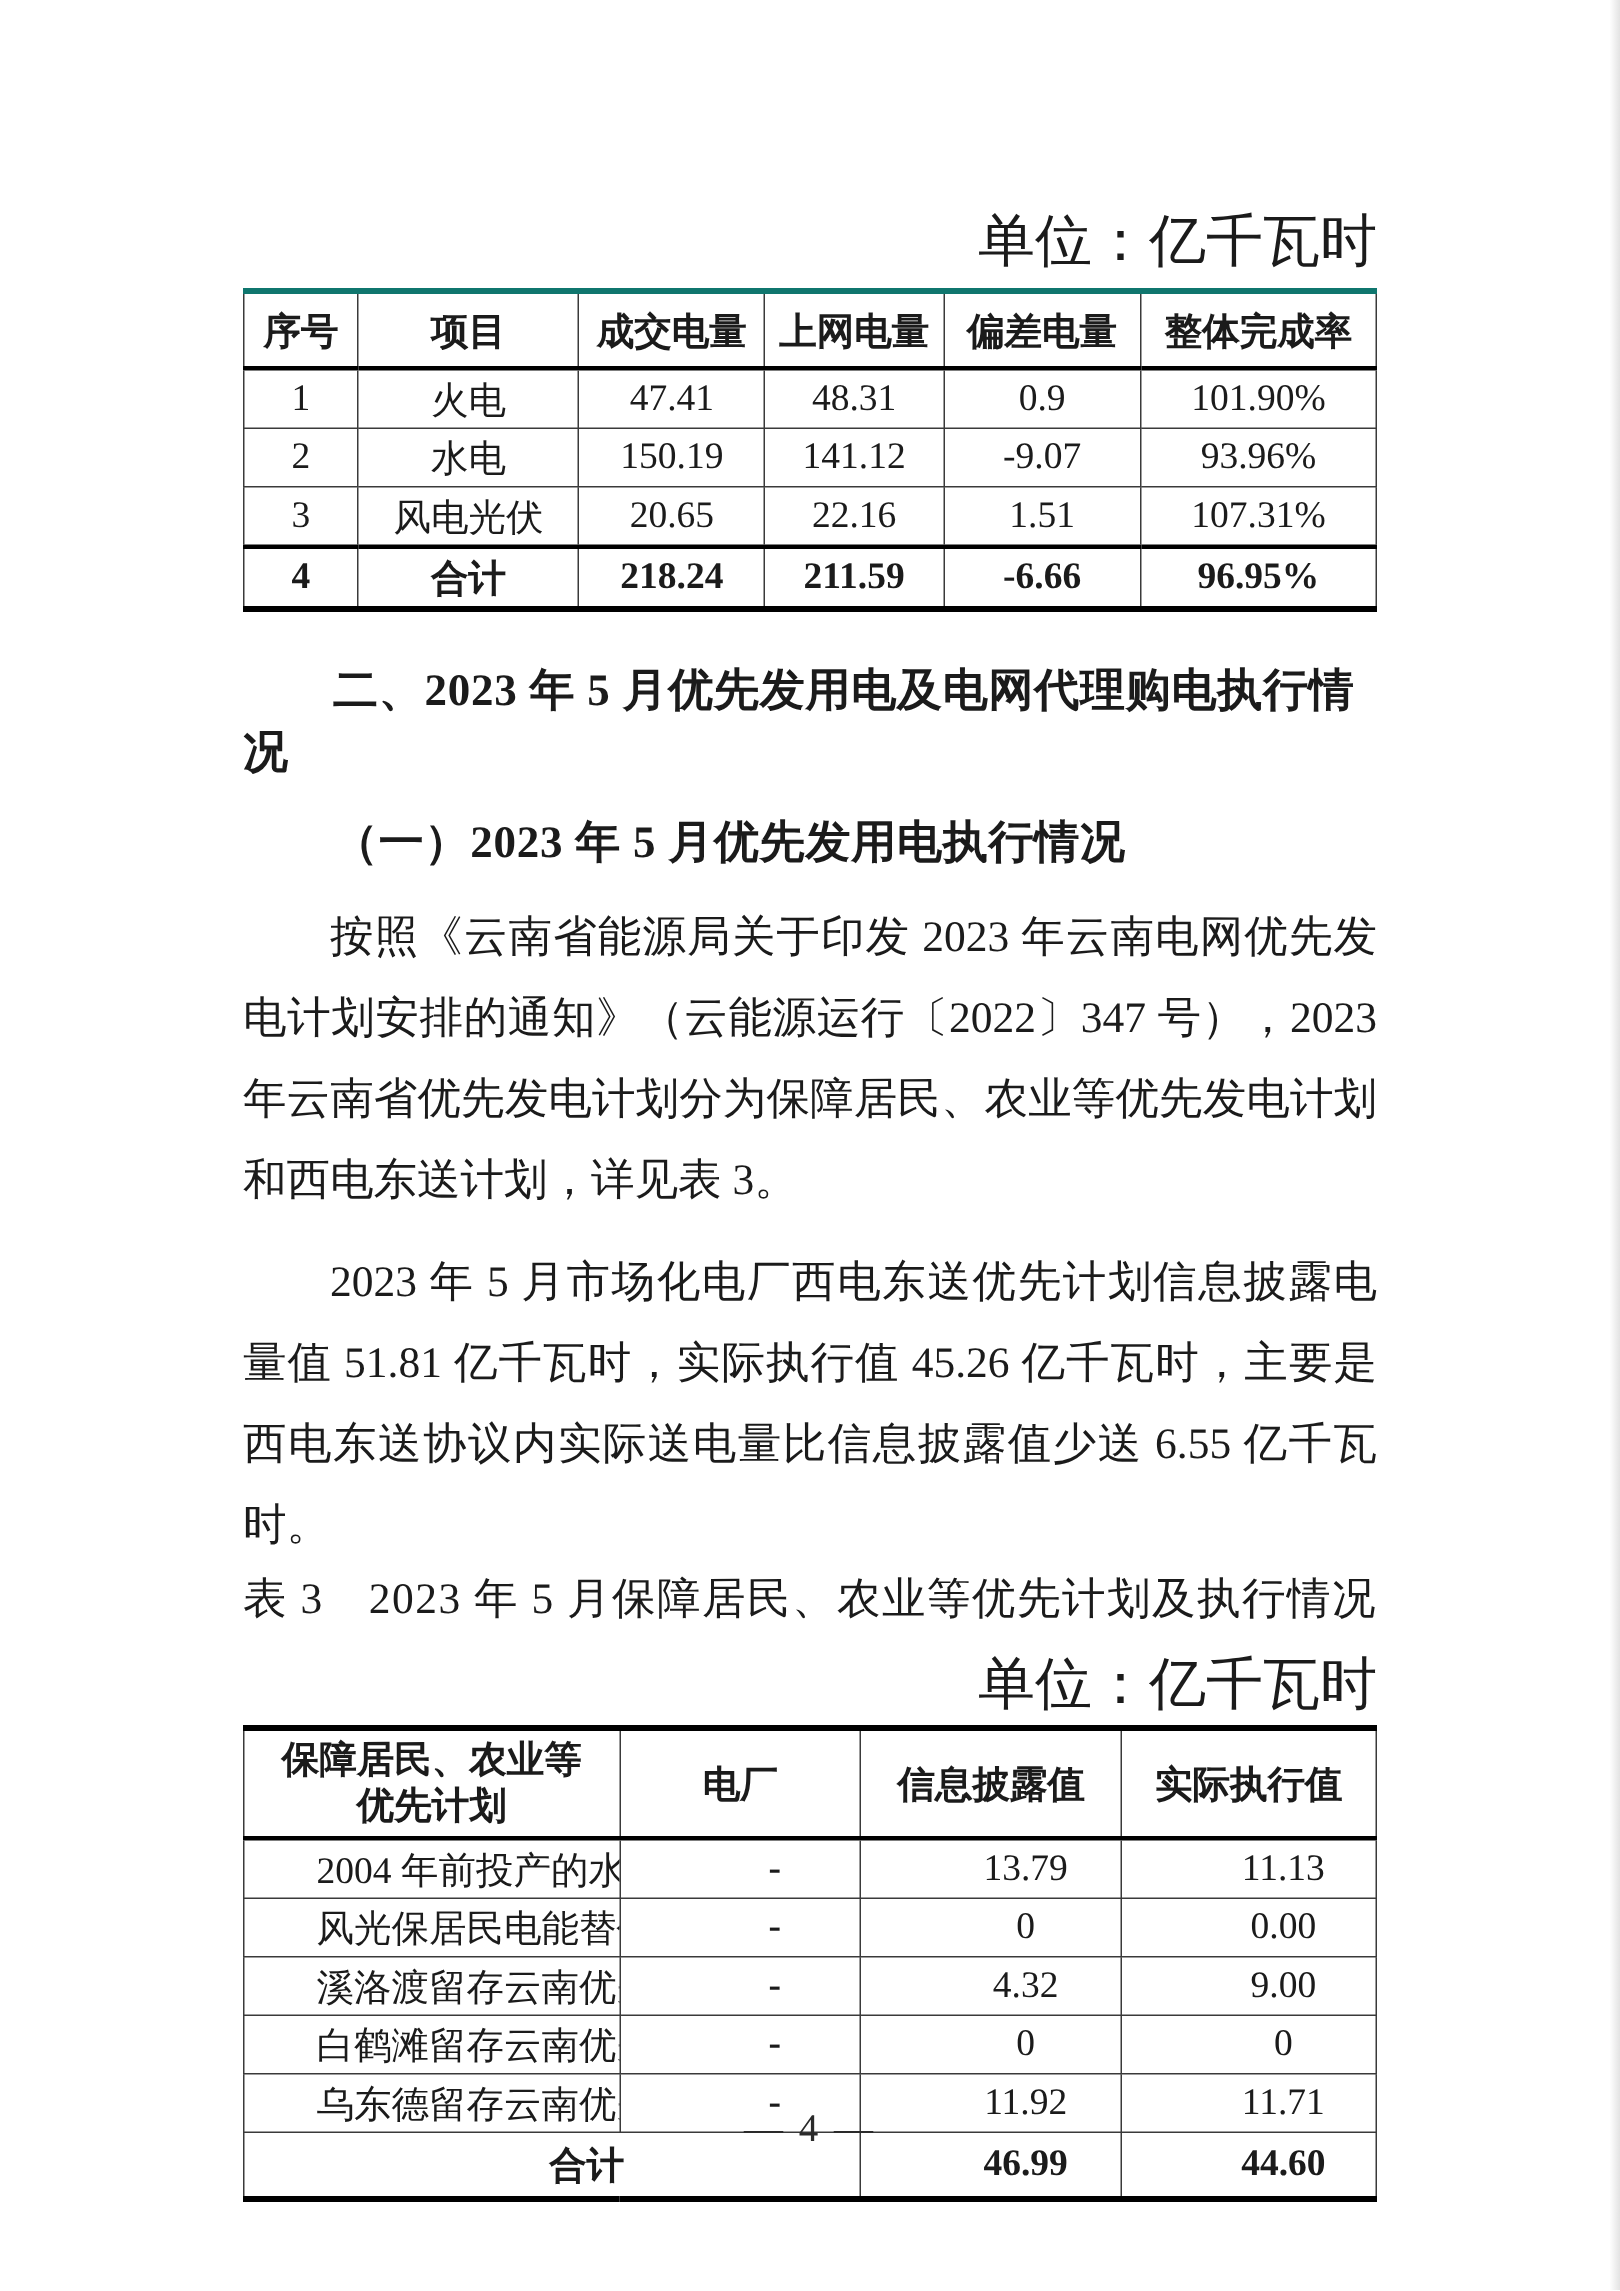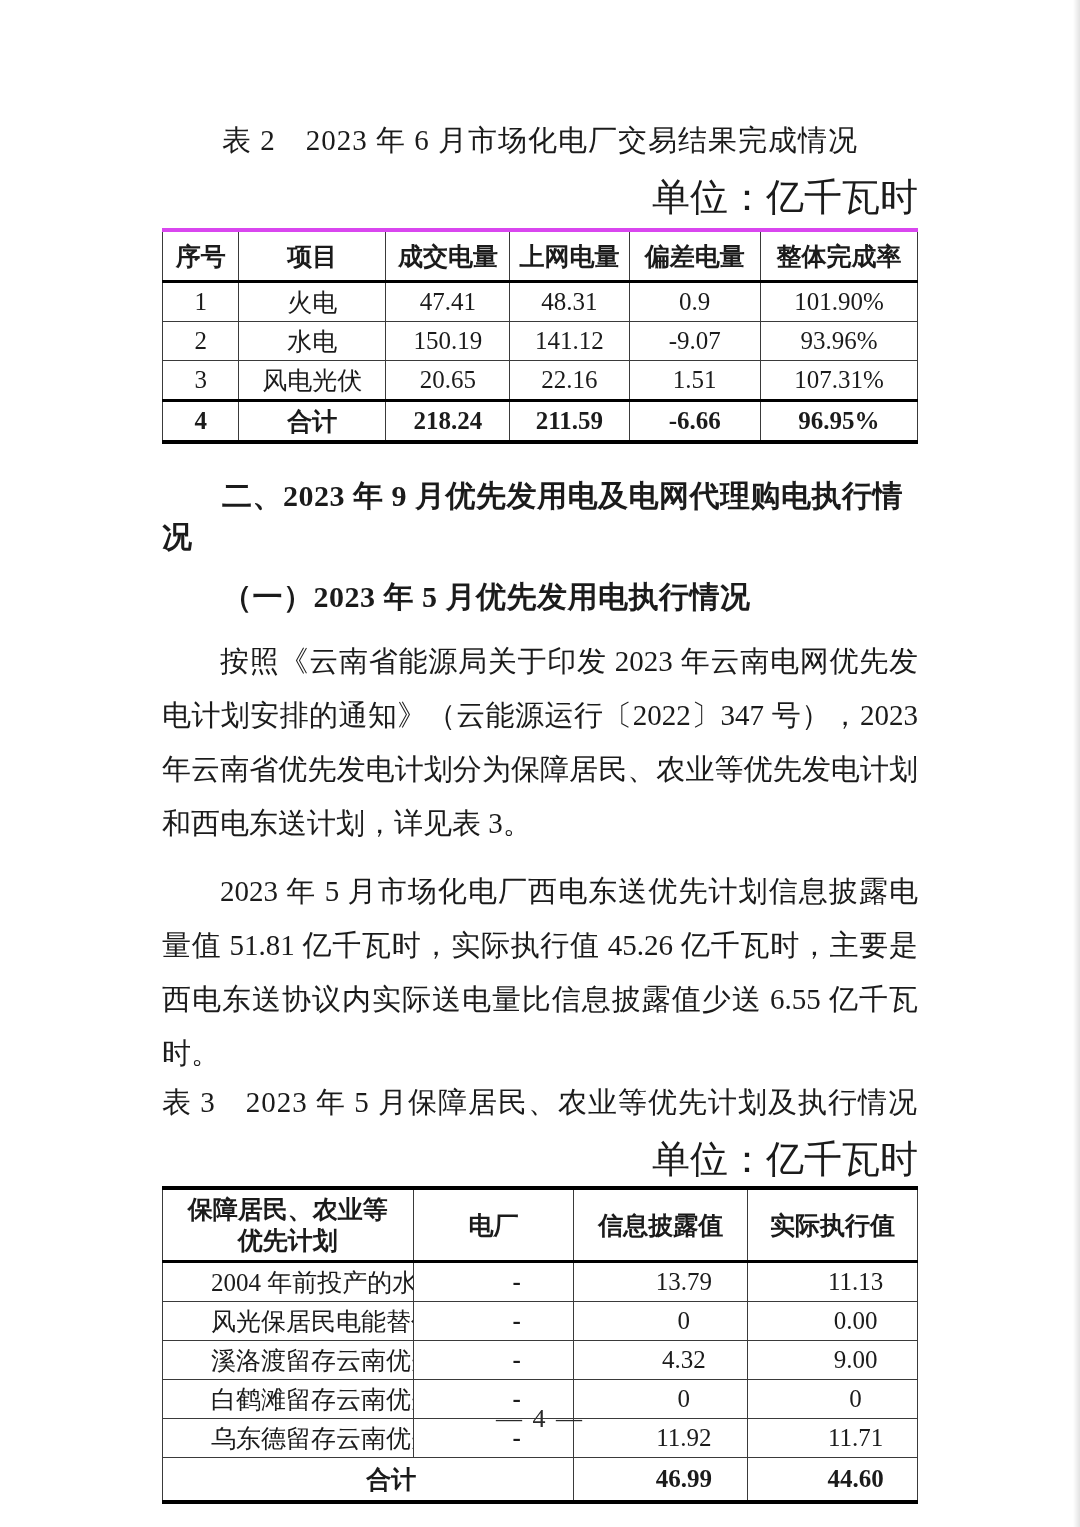--- a/index.html
+++ b/index.html
@@ -24,21 +24,21 @@
   .tbl-title{ text-align:center; font-size:29px; letter-spacing:1px; line-height:36px; }
   .tbl-unit{ text-align:right; font-size:38px; line-height:34px; margin-top:22px; }
 
   table{ width:100%; border-collapse:collapse; table-layout:fixed; margin-top:14px; }
   th,td{
     text-align:center; vertical-align:middle;
     padding:0 2px; font-size:25px; font-weight:normal;
     border:1px solid #3a3a3a;
     overflow:hidden; white-space:nowrap;
   }
-  .t2{ border-top:4px solid #d946ef; border-bottom:4px solid #000; }
+  .t2{ border-top:4px solid #0f766e; border-bottom:4px solid #000; }
   .t2 thead th{ height:48px; font-weight:bold; border-bottom:3px solid #000; }
   .t2 tbody td{ height:38px; }
   .t2 .total-row td{ border-top:3px solid #000; font-weight:bold; }
 
   .h1{ font-size:30px; font-weight:bold; margin-top:32px; text-indent:2em; letter-spacing:0.5px; }
   .h2{ font-size:30px; font-weight:bold; margin-top:19px; text-indent:2em; letter-spacing:0.5px; }
 
   .para{
     margin:16px 0 0 0;
     font-size:29px; line-height:54px;
@@ -58,21 +58,20 @@
   .footer{
     position:absolute; left:0; right:0; top:1404px;
     text-align:center; font-size:26px; color:#2a2a2a; letter-spacing:2px;
   }
 </style>
 </head>
 <body>
 
 <div class="page">
 
-  <div class="tbl-title">表 2　2023 年 6 月市场化电厂交易结果完成情况</div>
   <div class="tbl-unit">单位：亿千瓦时</div>
 
   <table class="t2">
     <colgroup>
       <col style="width:10.1%">
         <col style="width:19.5%">
         <col style="width:16.4%">
       <col style="width:15.8%">
         <col style="width:17.4%">
         <col style="width:20.8%">
@@ -116,21 +115,21 @@
         <td>4</td>
         <td>合计</td>
         <td>218.24</td>
         <td>211.59</td>
         <td>-6.66</td>
         <td>96.95%</td>
       </tr>
     </tbody>
   </table>
 
-  <div class="h1">二、2023 年 9 月优先发用电及电网代理购电执行情况</div>
+  <div class="h1">二、2023 年 5 月优先发用电及电网代理购电执行情况</div>
   <div class="h2">（一）2023 年 5 月优先发用电执行情况</div>
 
   <p class="para">按照《云南省能源局关于印发 2023 年云南电网优先发电计划安排的通知》（云能源运行〔2022〕347 号），2023 年云南省优先发电计划分为保障居民、农业等优先发电计划和西电东送计划，详见表 3。</p>
   <p class="para">2023 年 5 月市场化电厂西电东送优先计划信息披露电量值 51.81 亿千瓦时，实际执行值 45.26 亿千瓦时，主要是西电东送协议内实际送电量比信息披露值少送 6.55 亿千瓦时。</p>
 
   <div class="tbl-title t3-title">表 3　2023 年 5 月保障居民、农业等优先计划及执行情况</div>
   <div class="tbl-unit">单位：亿千瓦时</div>
 
   <table class="t3">
     <colgroup>

